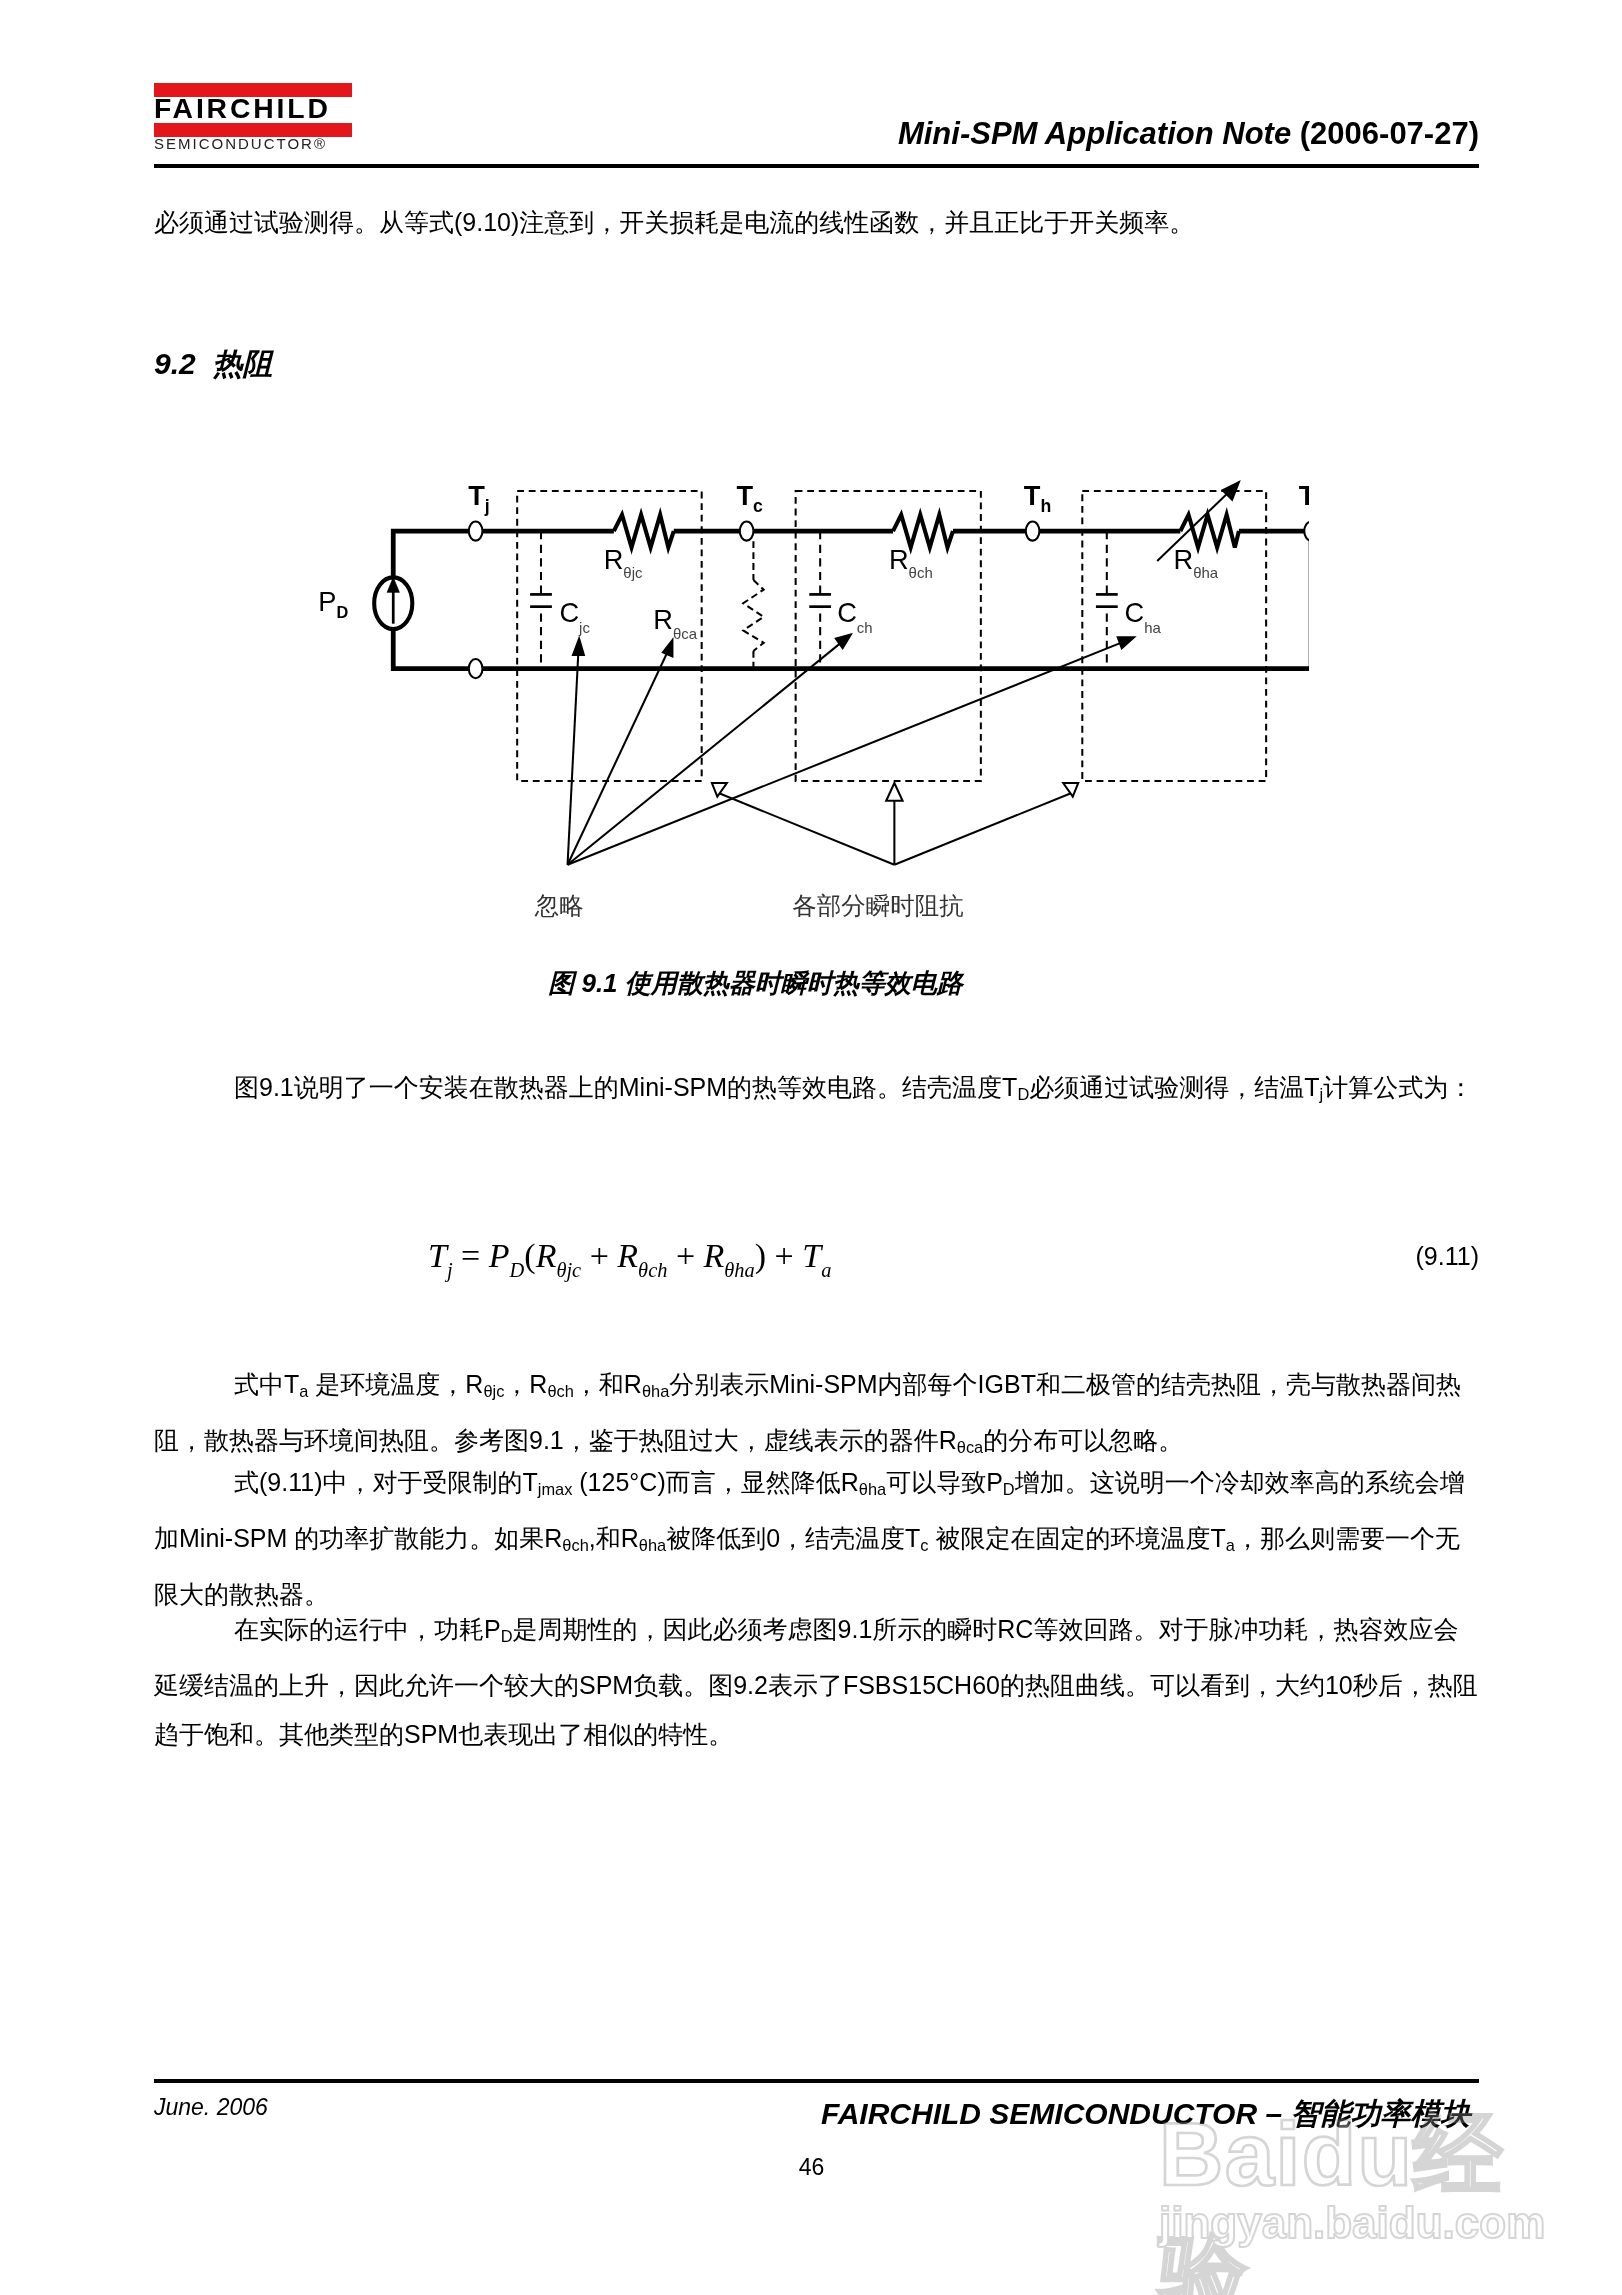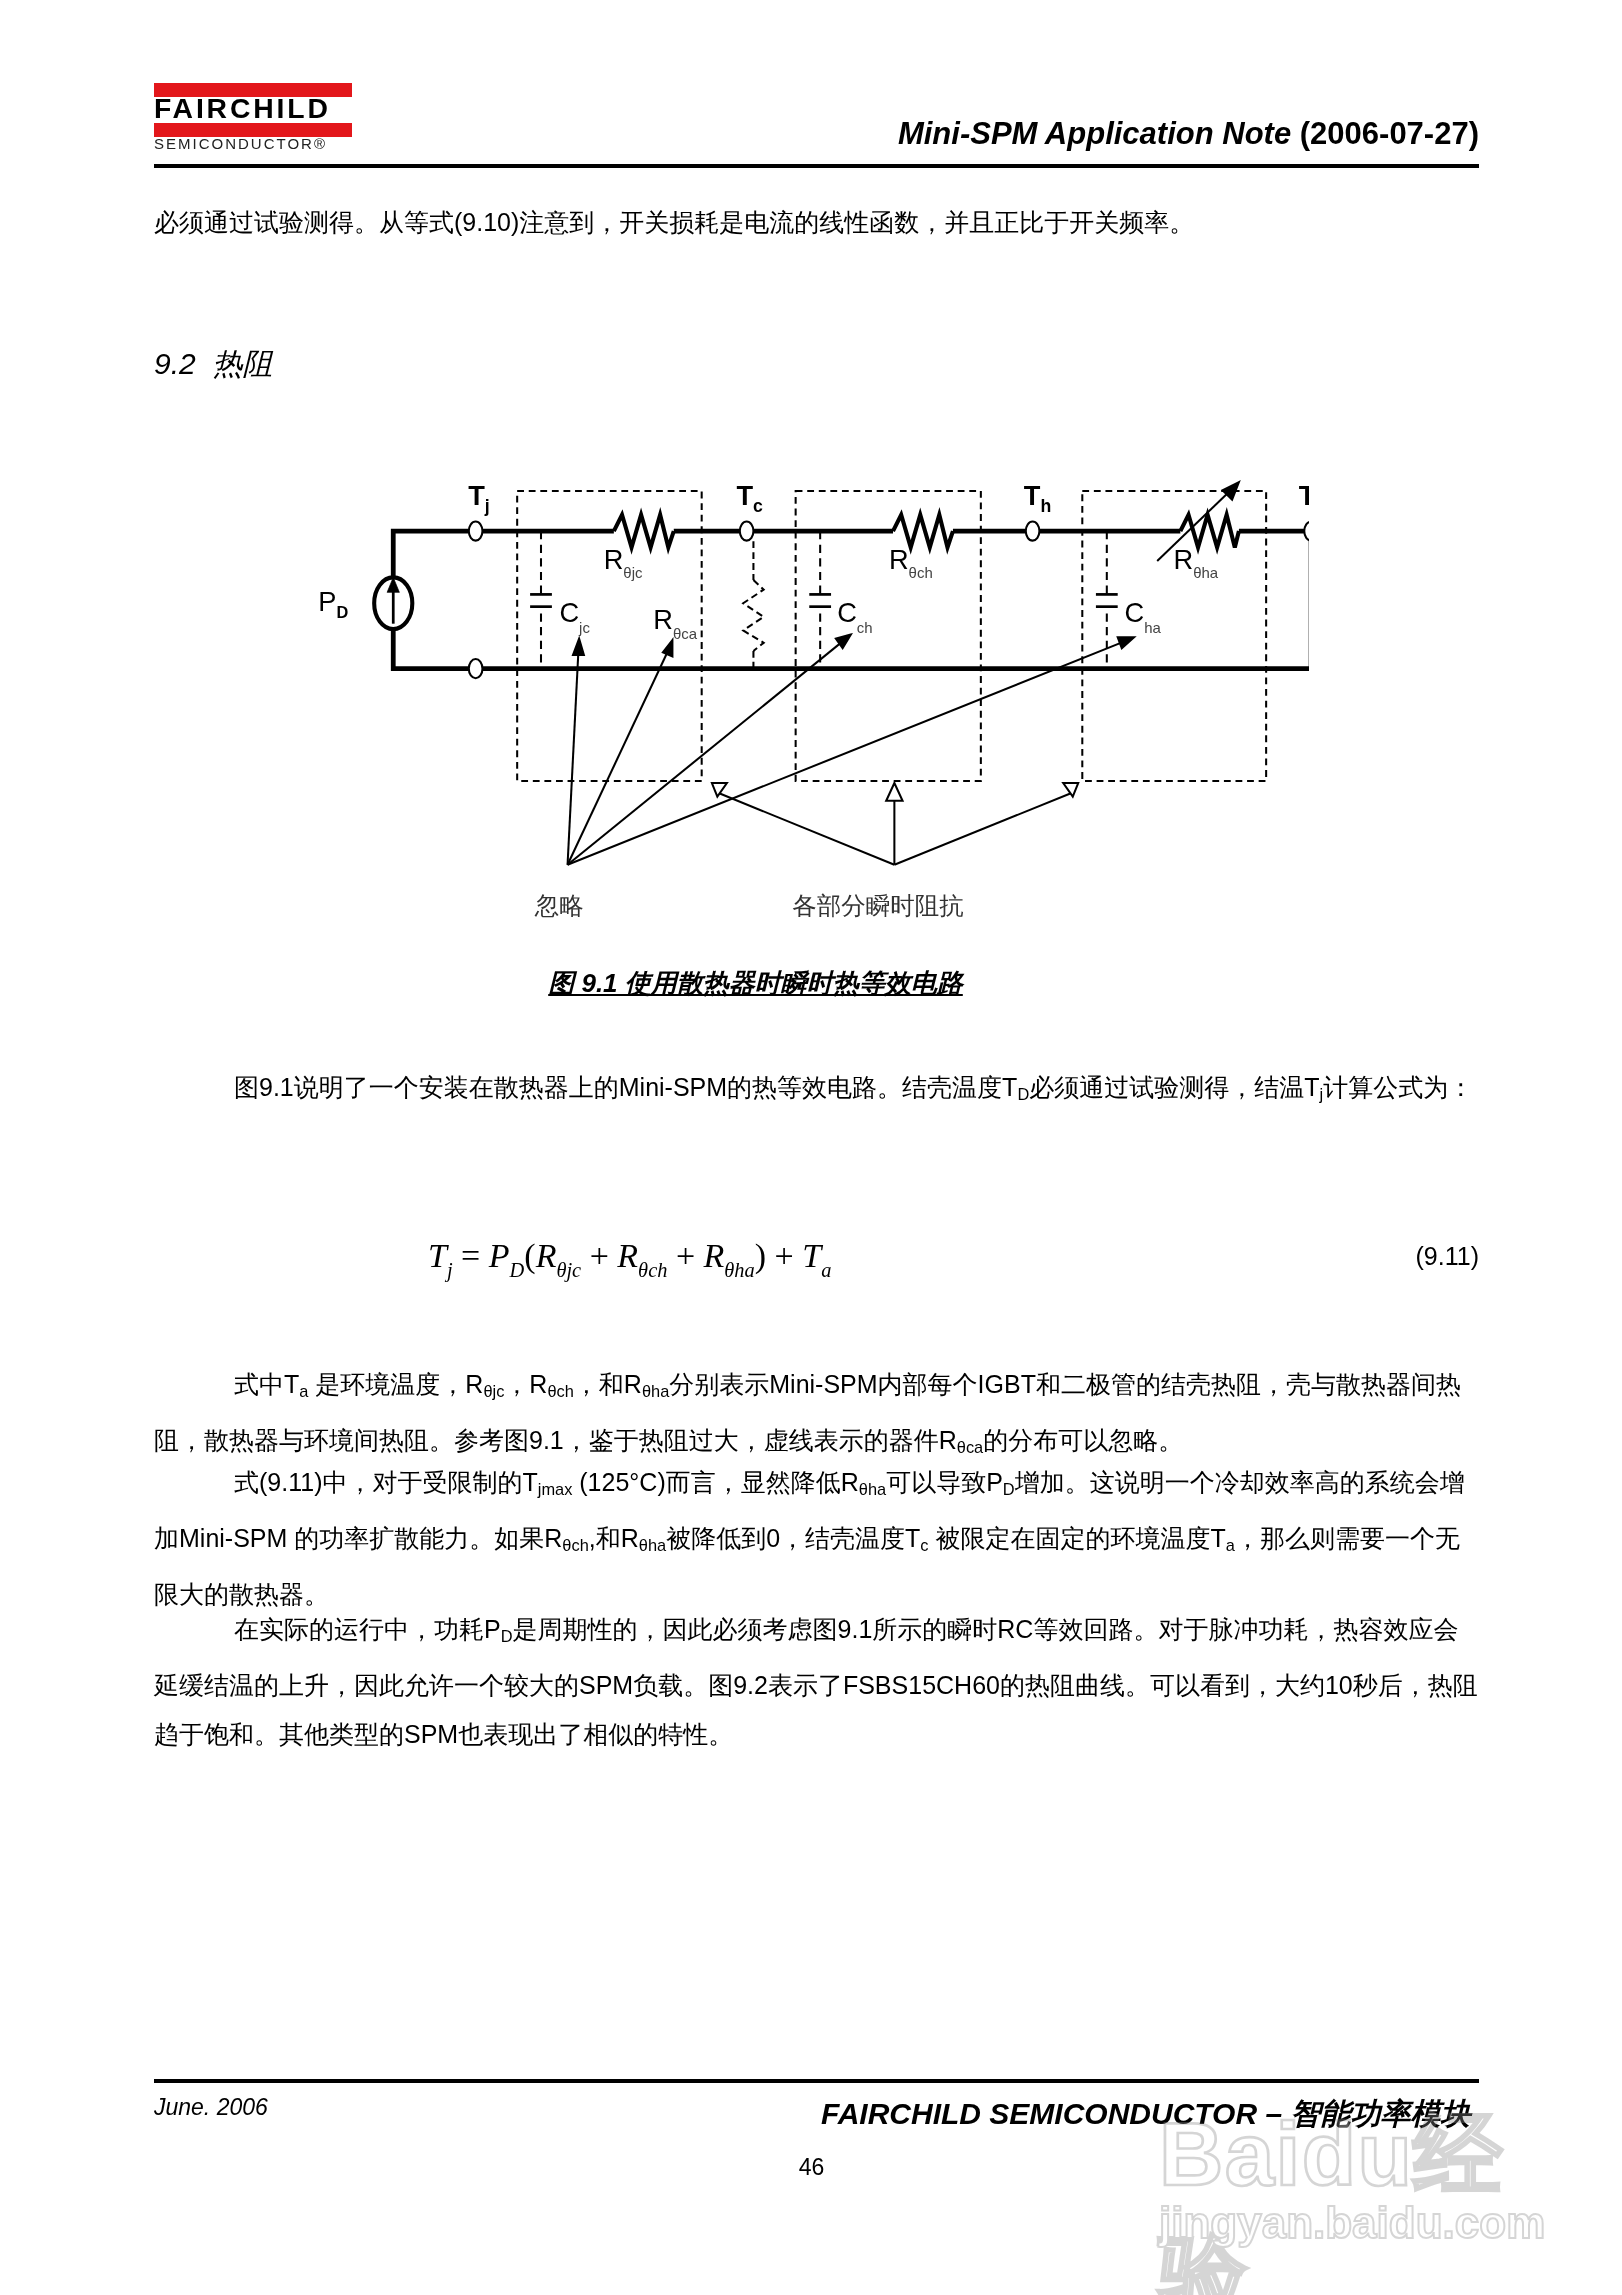--- a/index.html
+++ b/index.html
@@ -21,23 +21,23 @@
                white-space: nowrap; }
   .doc-title .it { font-style: italic; }
   .rule { left: 154px; width: 1325px; height: 4.1px; background: #000; }
   .rule.top { top: 164px; }
   .rule.bottom { top: 2079px; }
 
   
   .para { left: 154px; width: 1325px; font-size: 25px; line-height: 49px; }
   .para .ind { display: inline-block; width: 80px; }
   .sub-s { font-size: 16.4px; vertical-align: -4.1px; }
-  .heading { left: 154px; top: 344px; font-size: 30px; font-weight: normal; font-style: italic; }
+  .heading { left: 154px; top: 344px; font-size: 30px; font-weight: bold; font-style: italic; }
   .caption { left: 0; width: 1511px; top: 966px; text-align: center; font-size: 26px;
-             font-weight: bold; font-style: italic; text-decoration: underline; }
+             font-weight: bold; font-style: italic; }
 
   
   .eq { left: 428px; top: 1232px; font-family: "Liberation Serif", "DejaVu Serif", serif;
         font-style: italic; font-size: 34px; line-height: 48px; white-space: nowrap; }
   .eq .s { font-size: 20.4px; vertical-align: -9.5px; }
   .eq .up { font-style: normal; }
   .eq-num { right: 144px; top: 1239px; font-size: 25px; line-height: 34px; }
 
   
   .figure { left: 300px; top: 463px; width: 1009px; height: 463px; }

